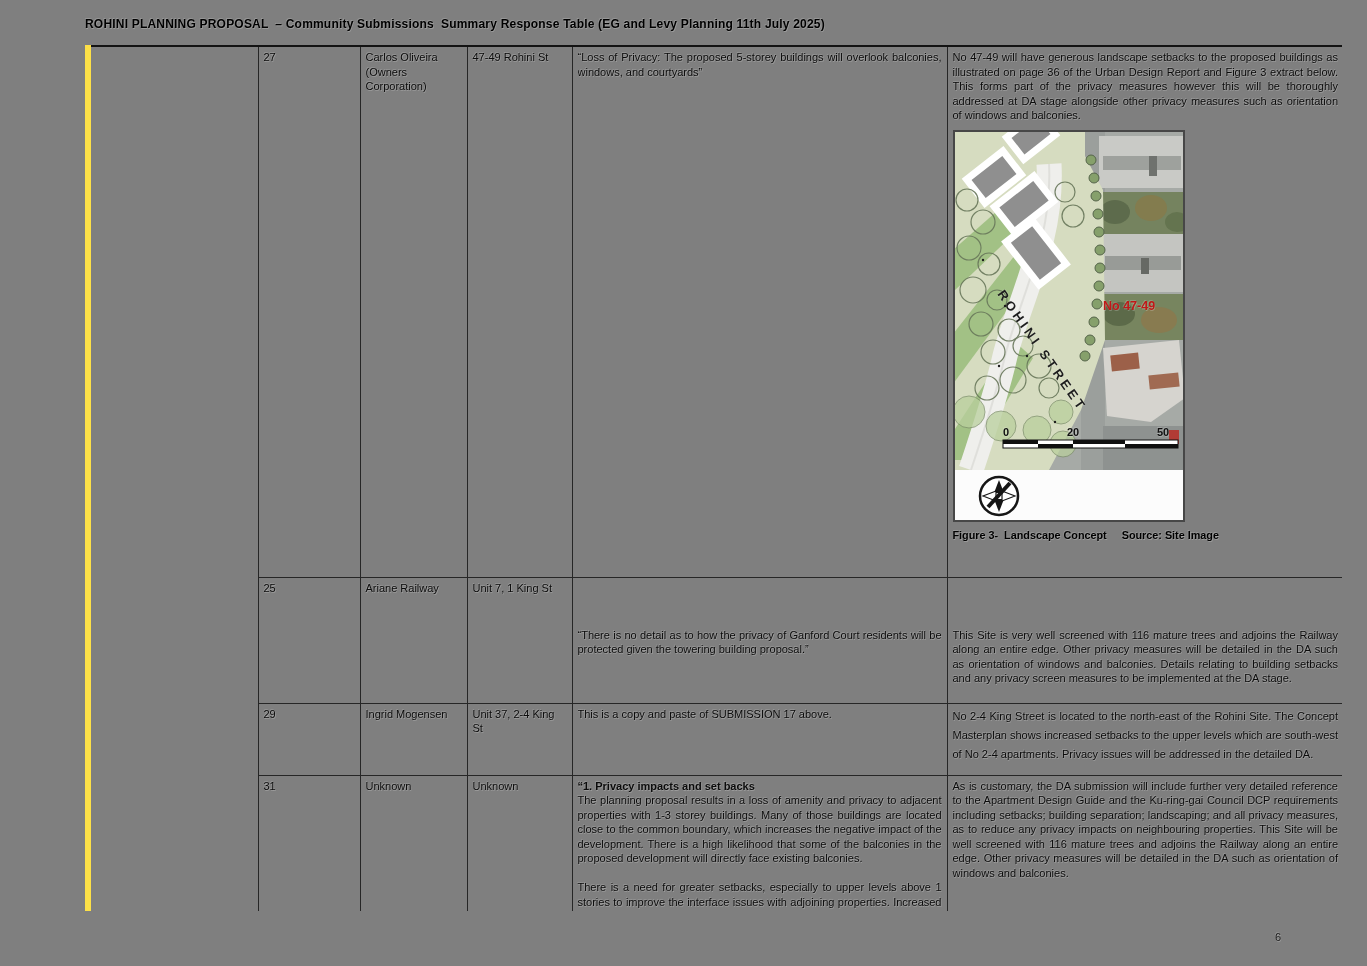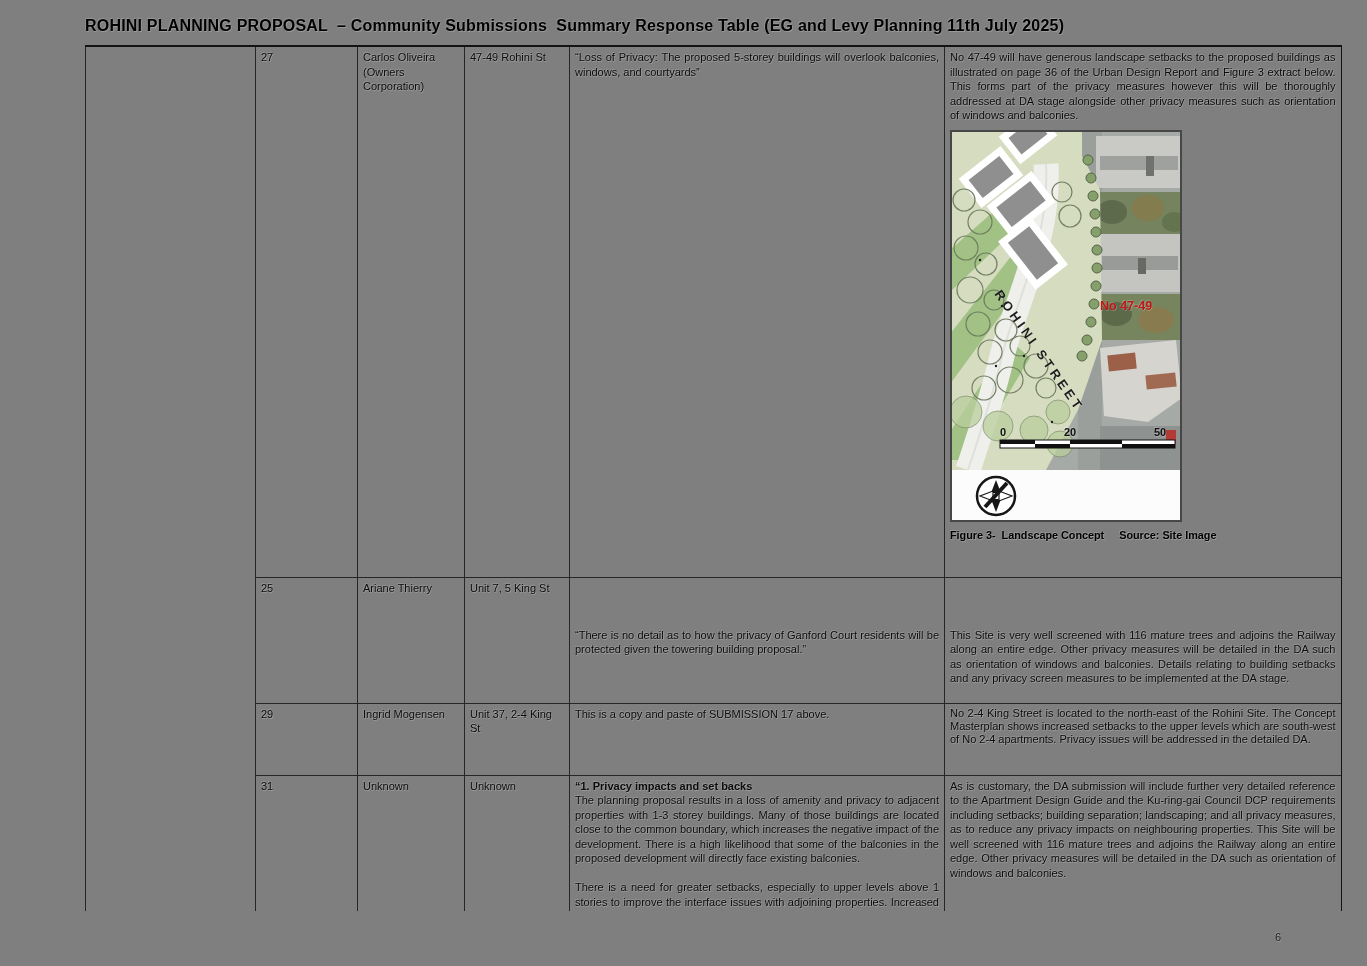--- a/index.html
+++ b/index.html
@@ -7,41 +7,41 @@
   body {
     font-family: "Liberation Sans", sans-serif;
     background:#7f7f7f;
     color:#0b0b0b;
     text-shadow: 0.6px 0.6px 0 rgba(255,255,255,0.22), -0.6px -0.6px 0 rgba(255,255,255,0.18);
   }
   #doc { position:relative; width:1367px; height:966px; overflow:hidden; }
 
   .page-title {
     position:absolute; left:85px; top:17px;
-    font-size:16px; font-weight:bold; letter-spacing:0.2px;
+    font-size:12px; font-weight:bold; letter-spacing:0.2px;
     white-space:pre; color:#000;
   }
 
   .tablewrap { position:absolute; left:85px; top:45px; width:1257px; height:866px; overflow:hidden; }
 
   table.rt { border-collapse:collapse; table-layout:fixed; width:1256px;
-             border-top:2px solid #131313; border-left:1px solid #fde047; border-right:2px solid #131313; }
+             border-top:2px solid #131313; border-left:6px solid #fde047; border-right:2px solid #131313; }
   table.rt td { vertical-align:top; border:1px solid #262626; font-size:11px; line-height:14.6px; padding:3px 5px 3px 5px; }
   td.theme { border-right:3px solid #000; }
   tr.rA td { height:531px; }
   tr.rB td { height:80px; }
   tr.rC td { height:72px; }
   .clip { overflow:hidden; }
   tr.rA .clip { height:521px; }
   tr.rB .clip { height:72px;margin-top:47px; }
   tr.rC .clip { height:64px; }
 
   .just { text-align:justify; }
   .num { padding-left:4px; }
-  .tight { line-height:13px; }
+  .tight { line-height:19px; }
   .resp-offset { padding-top:22px; }
   .p-gap { height:14px; }
   .bold { font-weight:bold; }
 
   .figure { margin-top:7px; width:232px; }
   .figcaption { margin-top:2px; font-size:10.8px; font-weight:bold; white-space:pre; color:#000; }
 
   .page-number { position:absolute; left:1275px; top:931px; font-size:11px; color:#1c1c1c; }
 </style>
 </head>
@@ -195,22 +195,22 @@
                   <rect x="1" y="1" width="230" height="390" fill="none" stroke="#474747" stroke-width="2"></rect>
                 </svg>
                 <div class="figcaption"><span>Figure 3-  Landscape Concept</span>     <span>Source: Site Image</span></div>
               </div>
             </div>
           </td>
         </tr>
 
         <tr class="rB">
           <td class="num">25</td>
-          <td>Ariane Thierry</td>
-          <td>Unit 7, 5 King St</td>
+          <td>Ariane Railway</td>
+          <td>Unit 7, 1 King St</td>
           <td>
             <div class="clip just">“There is no detail as to how the privacy of Ganford Court residents will be protected given the towering building proposal.”</div>
           </td>
           <td>
             <div class="clip just">This Site is very well screened with 116 mature trees and adjoins the Railway along an entire edge. Other privacy measures will be detailed in the DA such as orientation of windows and balconies. Details relating to building setbacks and any privacy screen measures to be implemented at the DA stage.</div>
           </td>
         </tr>
 
         <tr class="rC">
           <td class="num">29</td>

